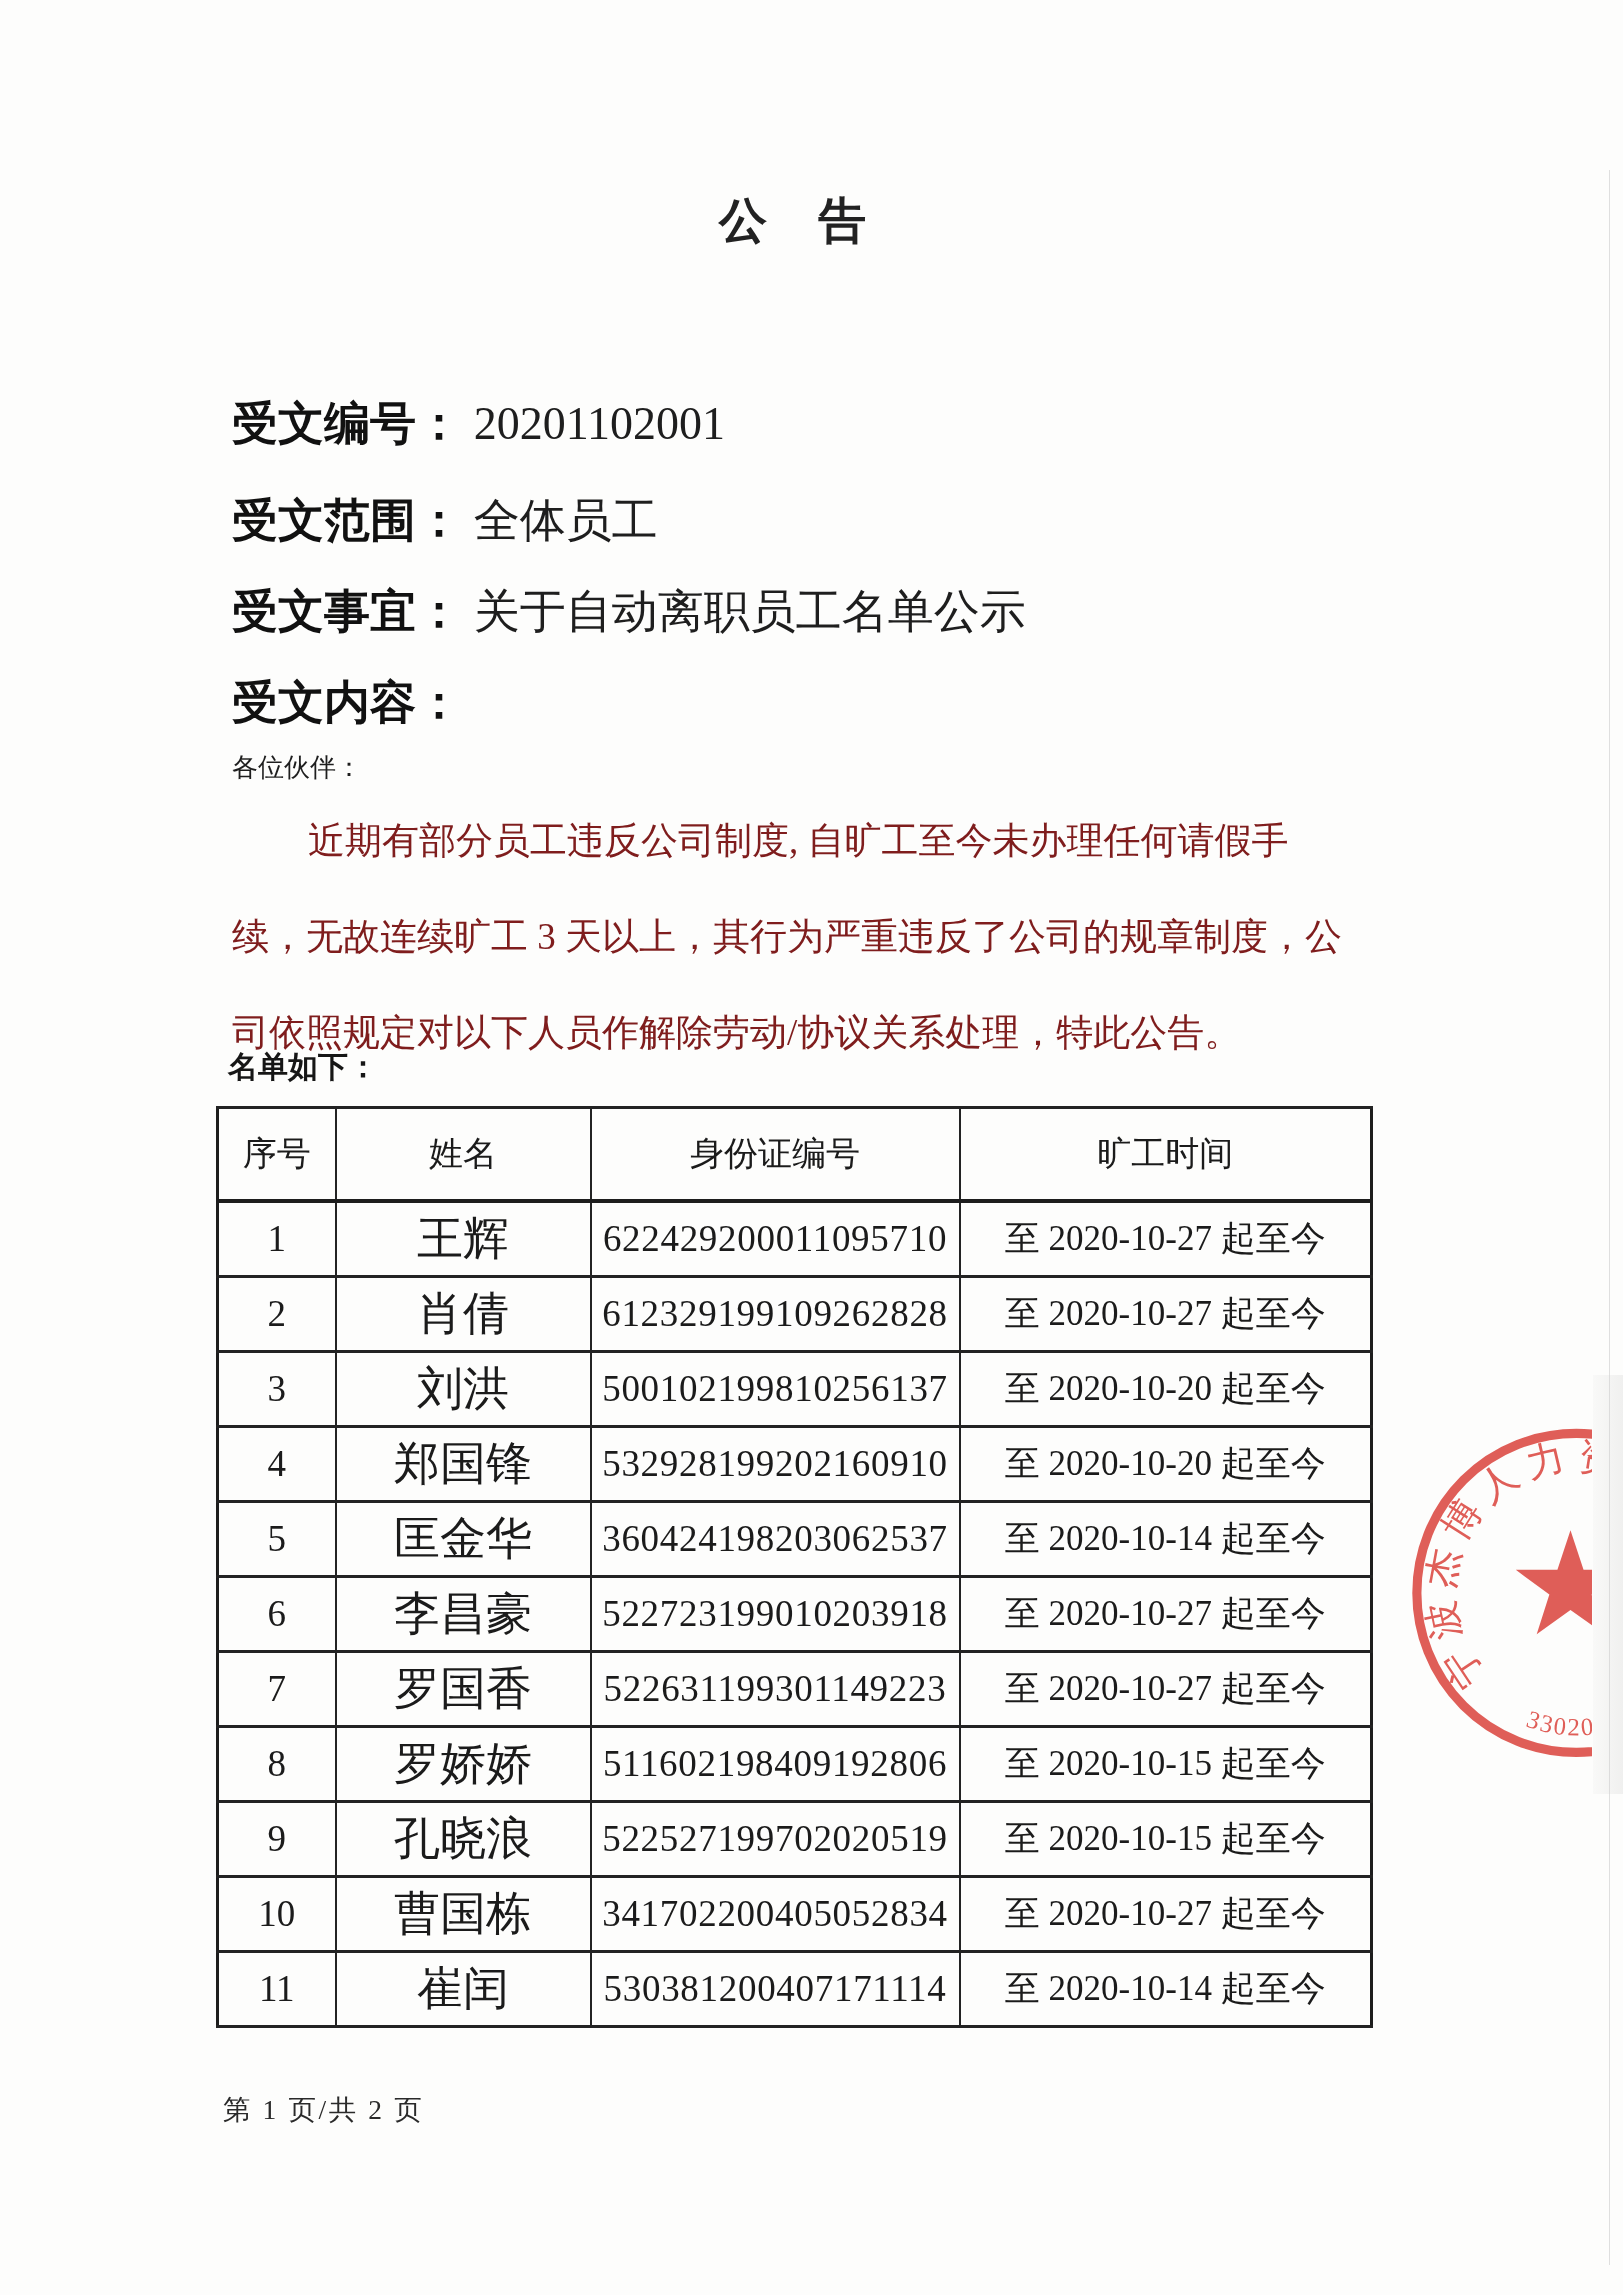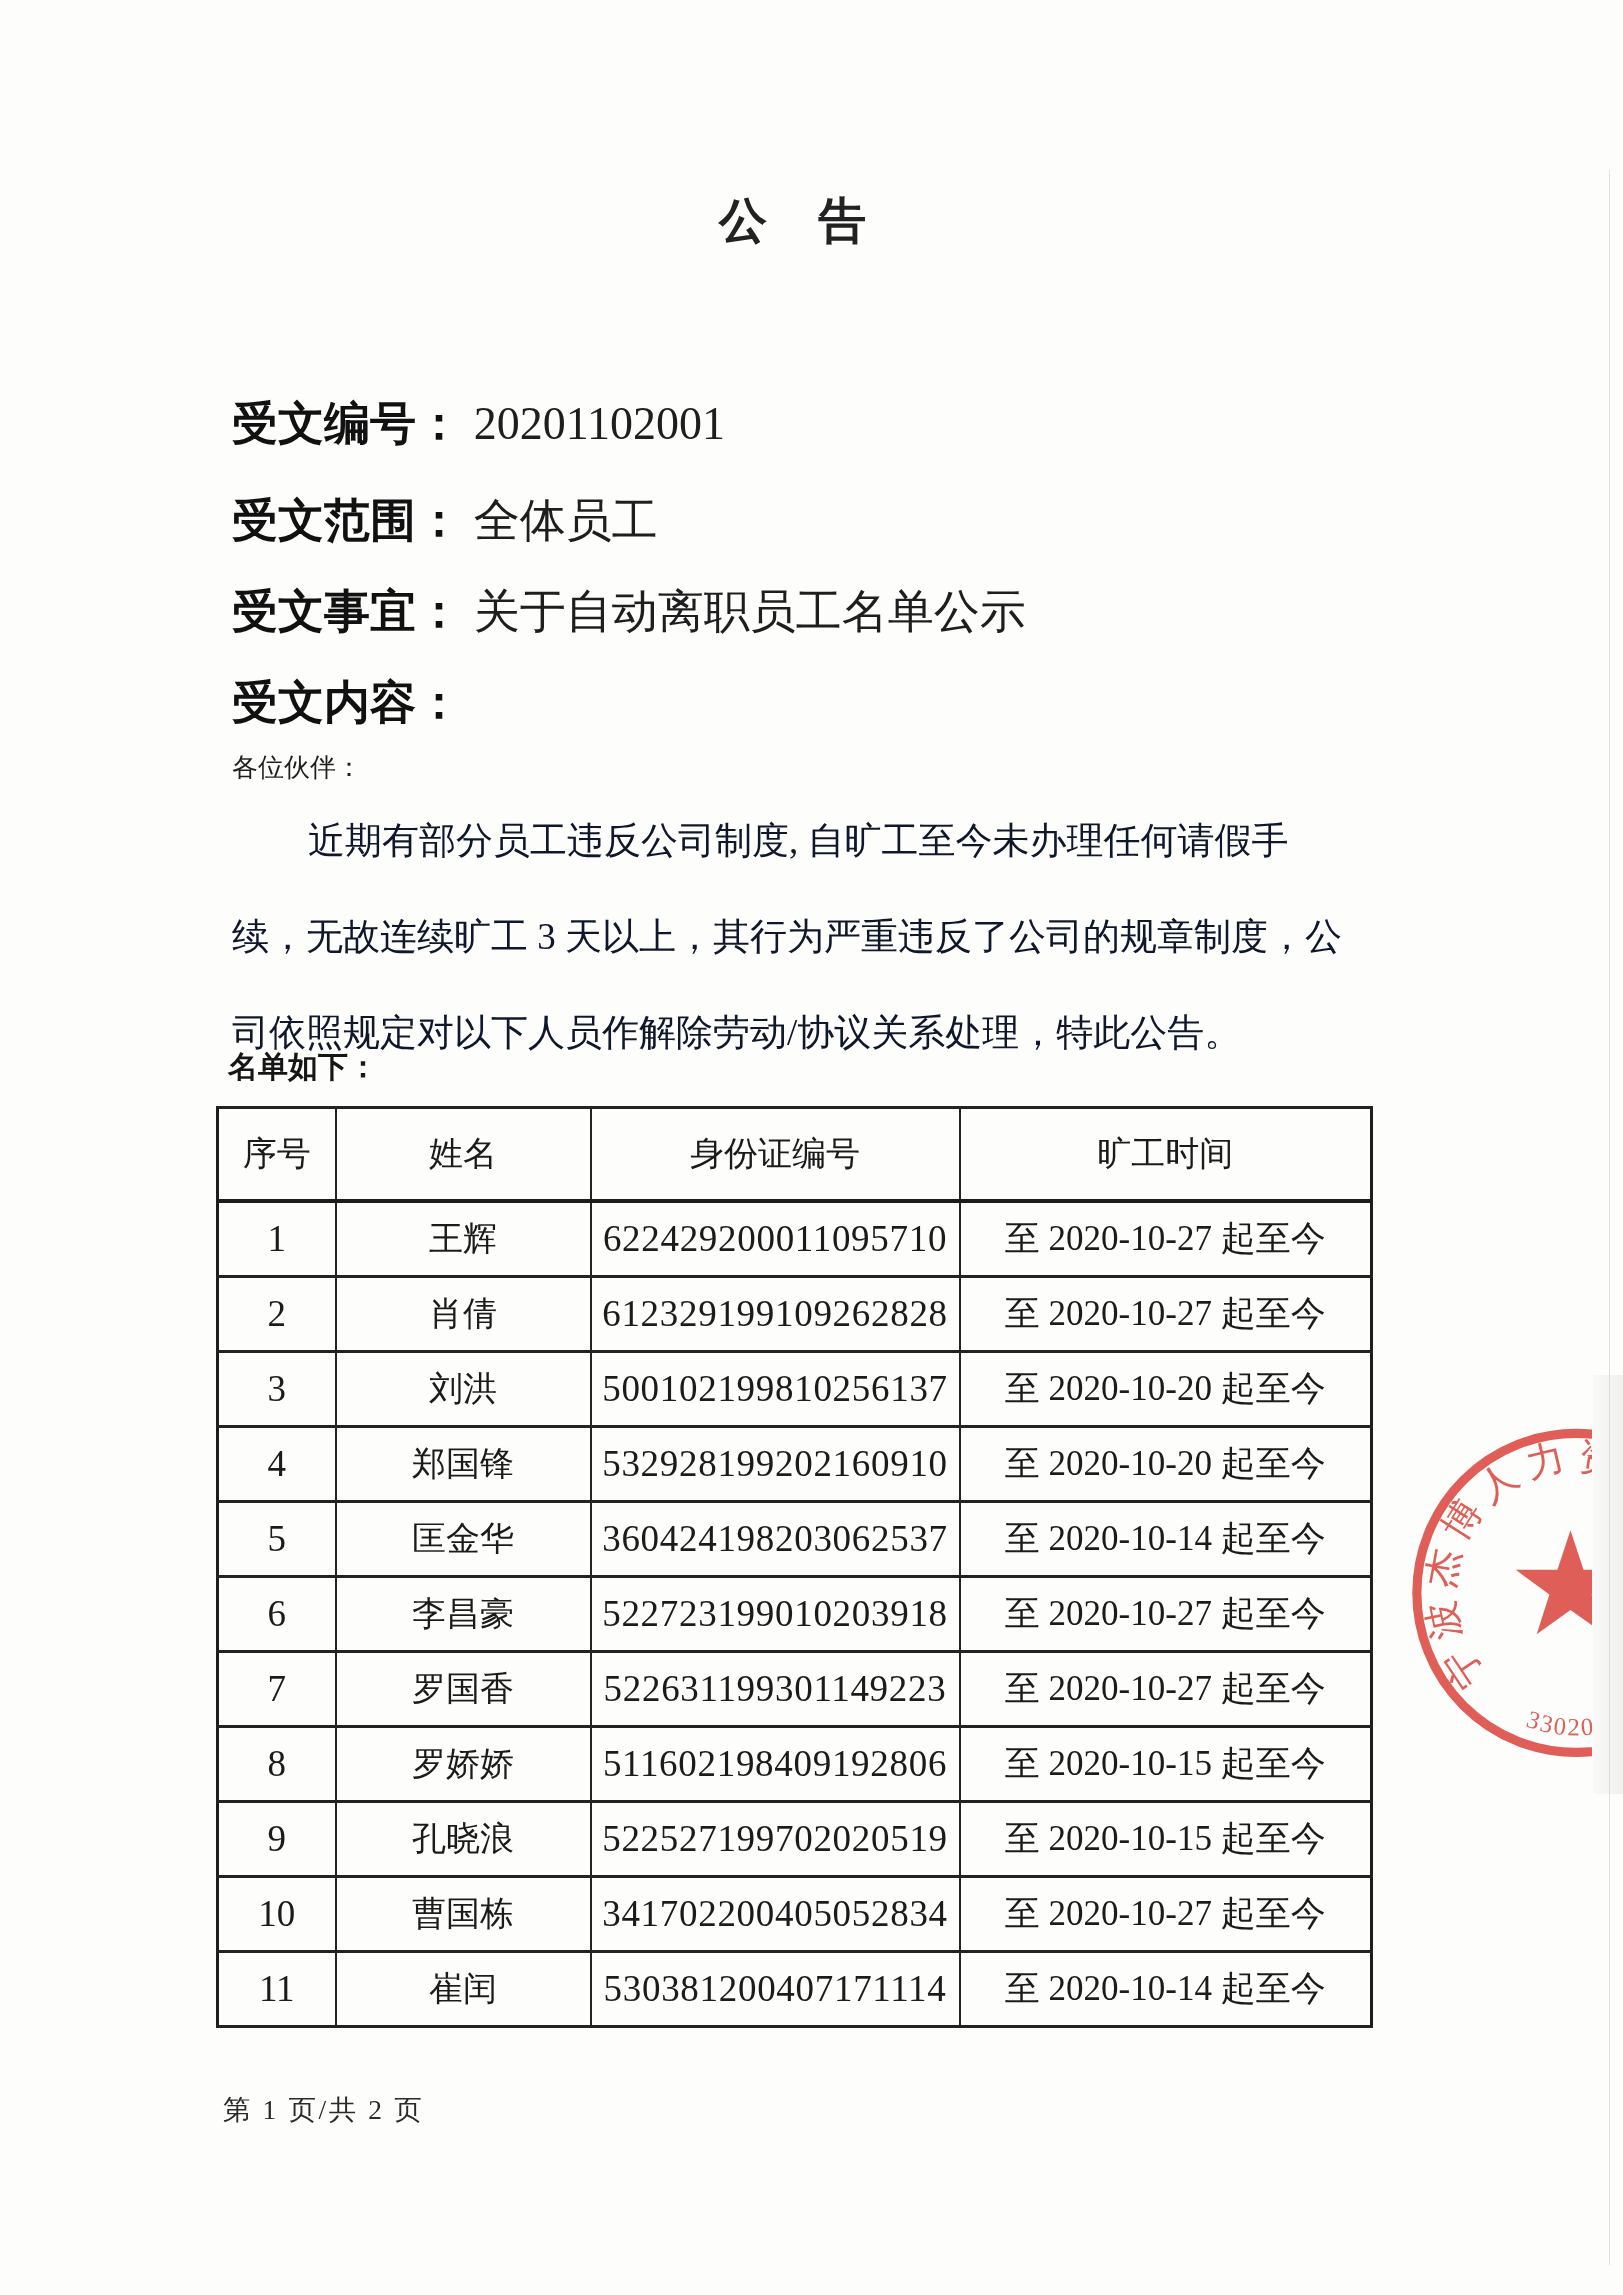--- a/index.html
+++ b/index.html
@@ -27,21 +27,21 @@
   .fl-1{top:393px;}
   .fl-2{top:490px;}
   .fl-3{top:581px;}
   .fl-4{top:672px;}
   .salutation{
     position:absolute;left:232px;top:750px;
     font-size:26px;color:#1e1e1e;
   }
   .body-para{
     position:absolute;left:232px;top:793px;width:1152px;
-    font-size:37px;line-height:96px;color:#0f172a;
+    font-size:37px;line-height:96px;color:#7f1d1d;
   }
   .body-para .para-line{white-space:nowrap;}
   .body-para .indent{padding-left:76px;}
   .list-intro{
     position:absolute;left:228px;top:1047px;
     font-size:30px;font-weight:600;color:#161616;
   }
   table.roster{
     position:absolute;left:216px;top:1106px;
     width:1154px;height:916px;
@@ -58,21 +58,21 @@
     padding:0;text-align:center;vertical-align:middle;
     overflow:hidden;white-space:nowrap;
   }
   table.roster{border:3.9px solid #1d1d1d;}
   table.roster thead th{
     height:90px;font-weight:400;font-size:34px;
     border-bottom:4.6px solid #1d1d1d;
   }
   table.roster tbody tr{height:75px;}
   td.cell-no{font-size:37px;}
-  td.cell-name{font-size:34px;font-family:Liberation Mono, monospace;}
+  td.cell-name{font-size:46px;font-family:Liberation Mono, monospace;}
   td.cell-id{font-size:37px;letter-spacing:0.7px;}
   td.cell-period{
     font-size:35px;vertical-align:bottom;
     padding-bottom:3.9px;
   }
   .page-footer{
     position:absolute;left:223px;top:2092px;width:1159px;
     text-align:left;font-size:27.5px;color:#2a2a2a;
     letter-spacing:2.6px;
   }

